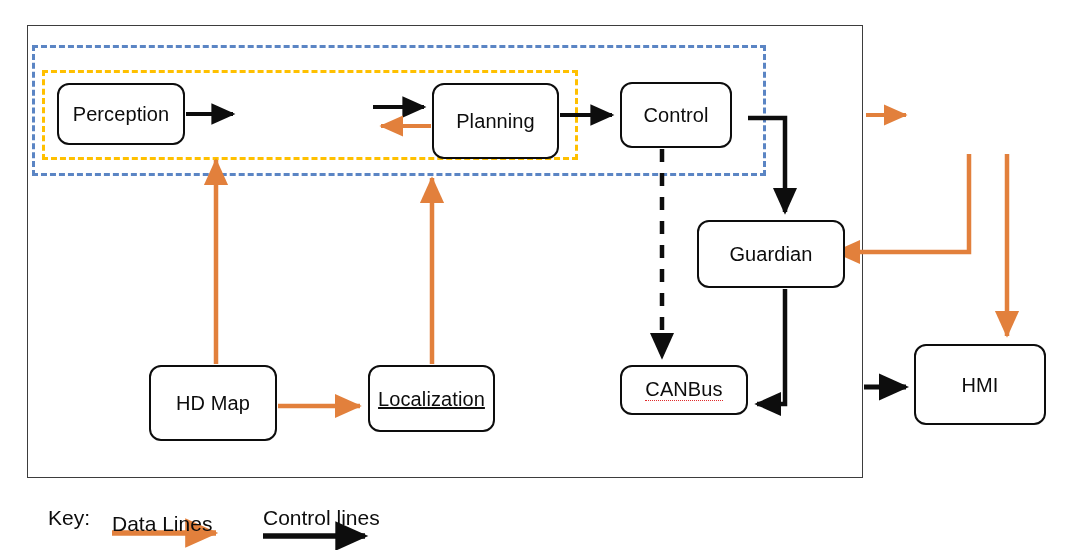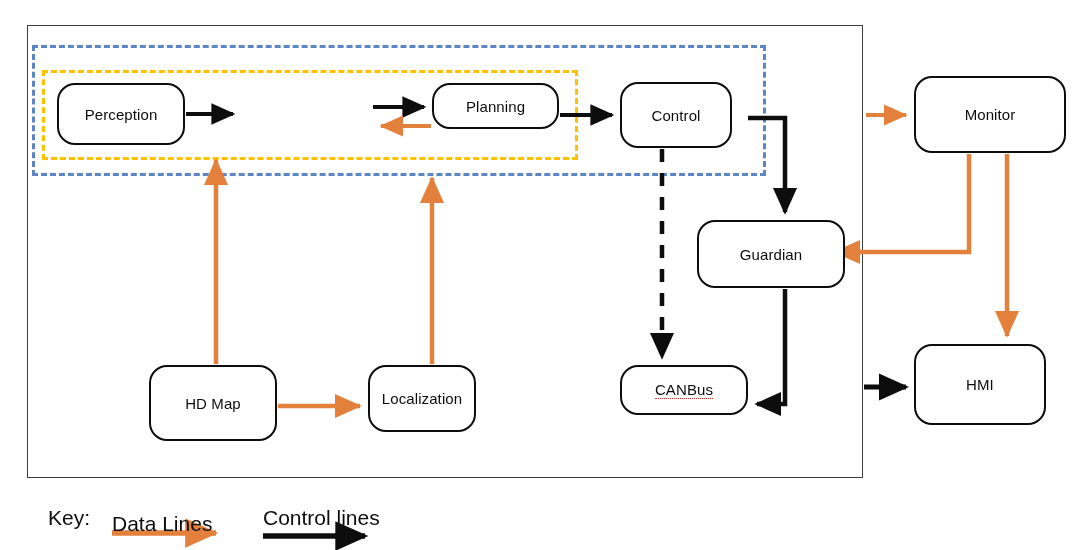--- a/index.html
+++ b/index.html
@@ -15,26 +15,26 @@
     width: 1080px;
     height: 550px;
     background: #ffffff;
     overflow: hidden;
   }
   .node {
     position: absolute;
     box-sizing: border-box;
     background: #ffffff;
     border: 2.5px solid #0d0d0d;
-    border-radius: 18px;
+    border-radius: 12px;
     display: flex;
     align-items: center;
     justify-content: center;
     color: #0d0d0d;
-    font-size: 15px;
+    font-size: 20px;
     letter-spacing: 0.1px;
     z-index: 6;
   }
   .node-label {
     position: relative;
     display: inline-block;
     line-height: 1;
     white-space: nowrap;
   }
   .spell-error {
@@ -160,41 +160,38 @@
     <g>
       <line x1="263" y1="536" x2="365" y2="536" stroke="#0d0d0d" stroke-width="5.5" marker-end="url(#arrow-black)"></line>
     </g>
   </svg>
 
   <div class="node" style="left:57px; top:83px; width:128px; height:62px;">
     <span class="node-label">Perception</span>
   </div>
 
 
-  <div class="node" style="left:432px; top:83px; width:127px; height:46px;">
+  <div class="node" style="left:432px; top:83px; width:127px; height:76px;">
     <span class="node-label">Planning</span>
   </div>
 
   <div class="node" style="left:620px; top:82px; width:112px; height:66px;">
     <span class="node-label">Control</span>
   </div>
 
-  <div class="node" style="left:914px; top:76px; width:152px; height:77px;">
-    <span class="node-label">Monitor</span>
-  </div>
 
   <div class="node" style="left:697px; top:220px; width:148px; height:68px;">
     <span class="node-label">Guardian</span>
   </div>
 
   <div class="node" style="left:149px; top:365px; width:128px; height:76px;text-align:center;">
     <span class="node-label">HD Map</span>
   </div>
 
-  <div class="node" style="left:368px; top:365px; width:108px; height:67px;">
+  <div class="node" style="left:368px; top:365px; width:127px; height:67px;text-decoration:underline;">
     <span class="node-label">Localization</span>
   </div>
 
   <div class="node" style="left:620px; top:365px; width:128px; height:50px;">
     <span class="node-label spell-error">CANBus</span>
   </div>
 
   <div class="node" style="left:914px; top:344px; width:132px; height:81px;">
     <span class="node-label">HMI</span>
   </div>

